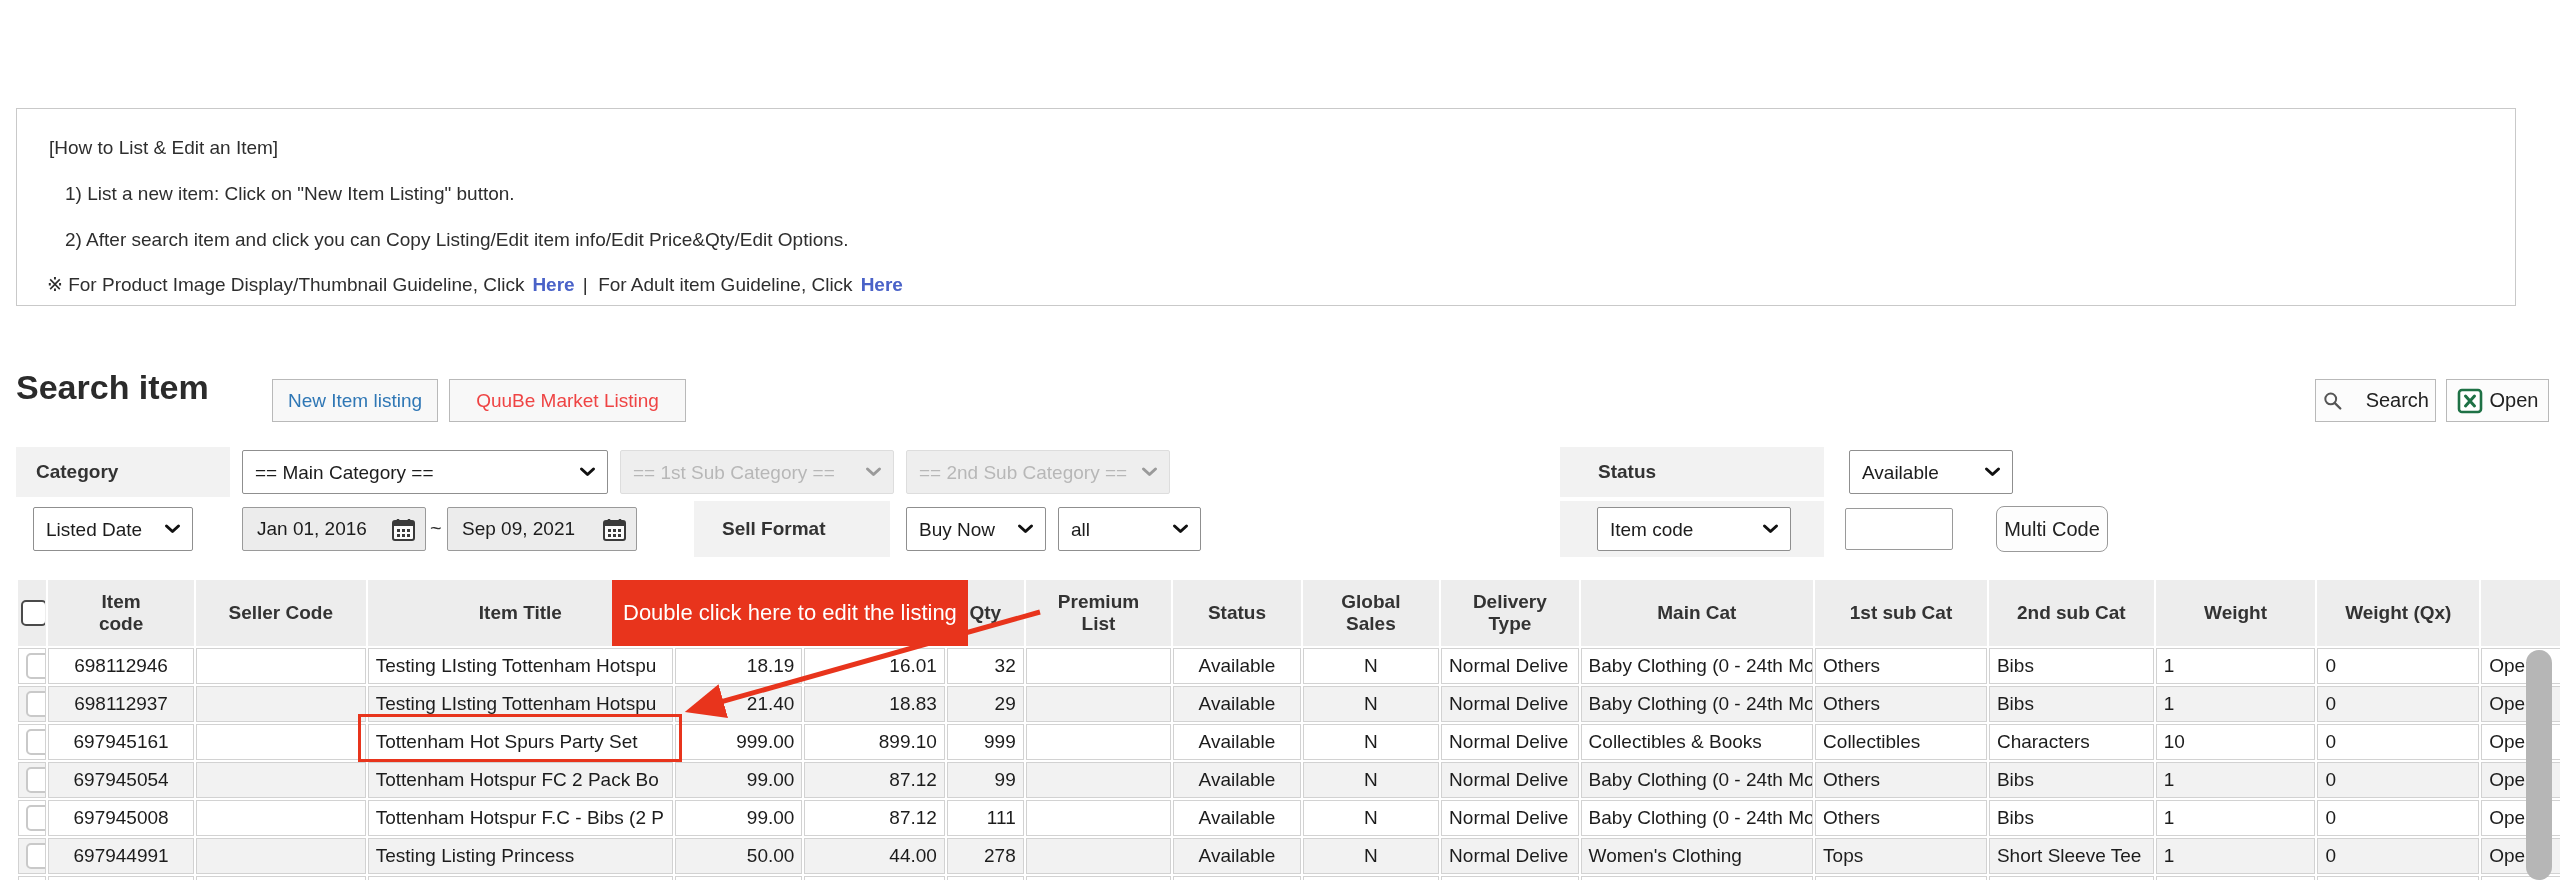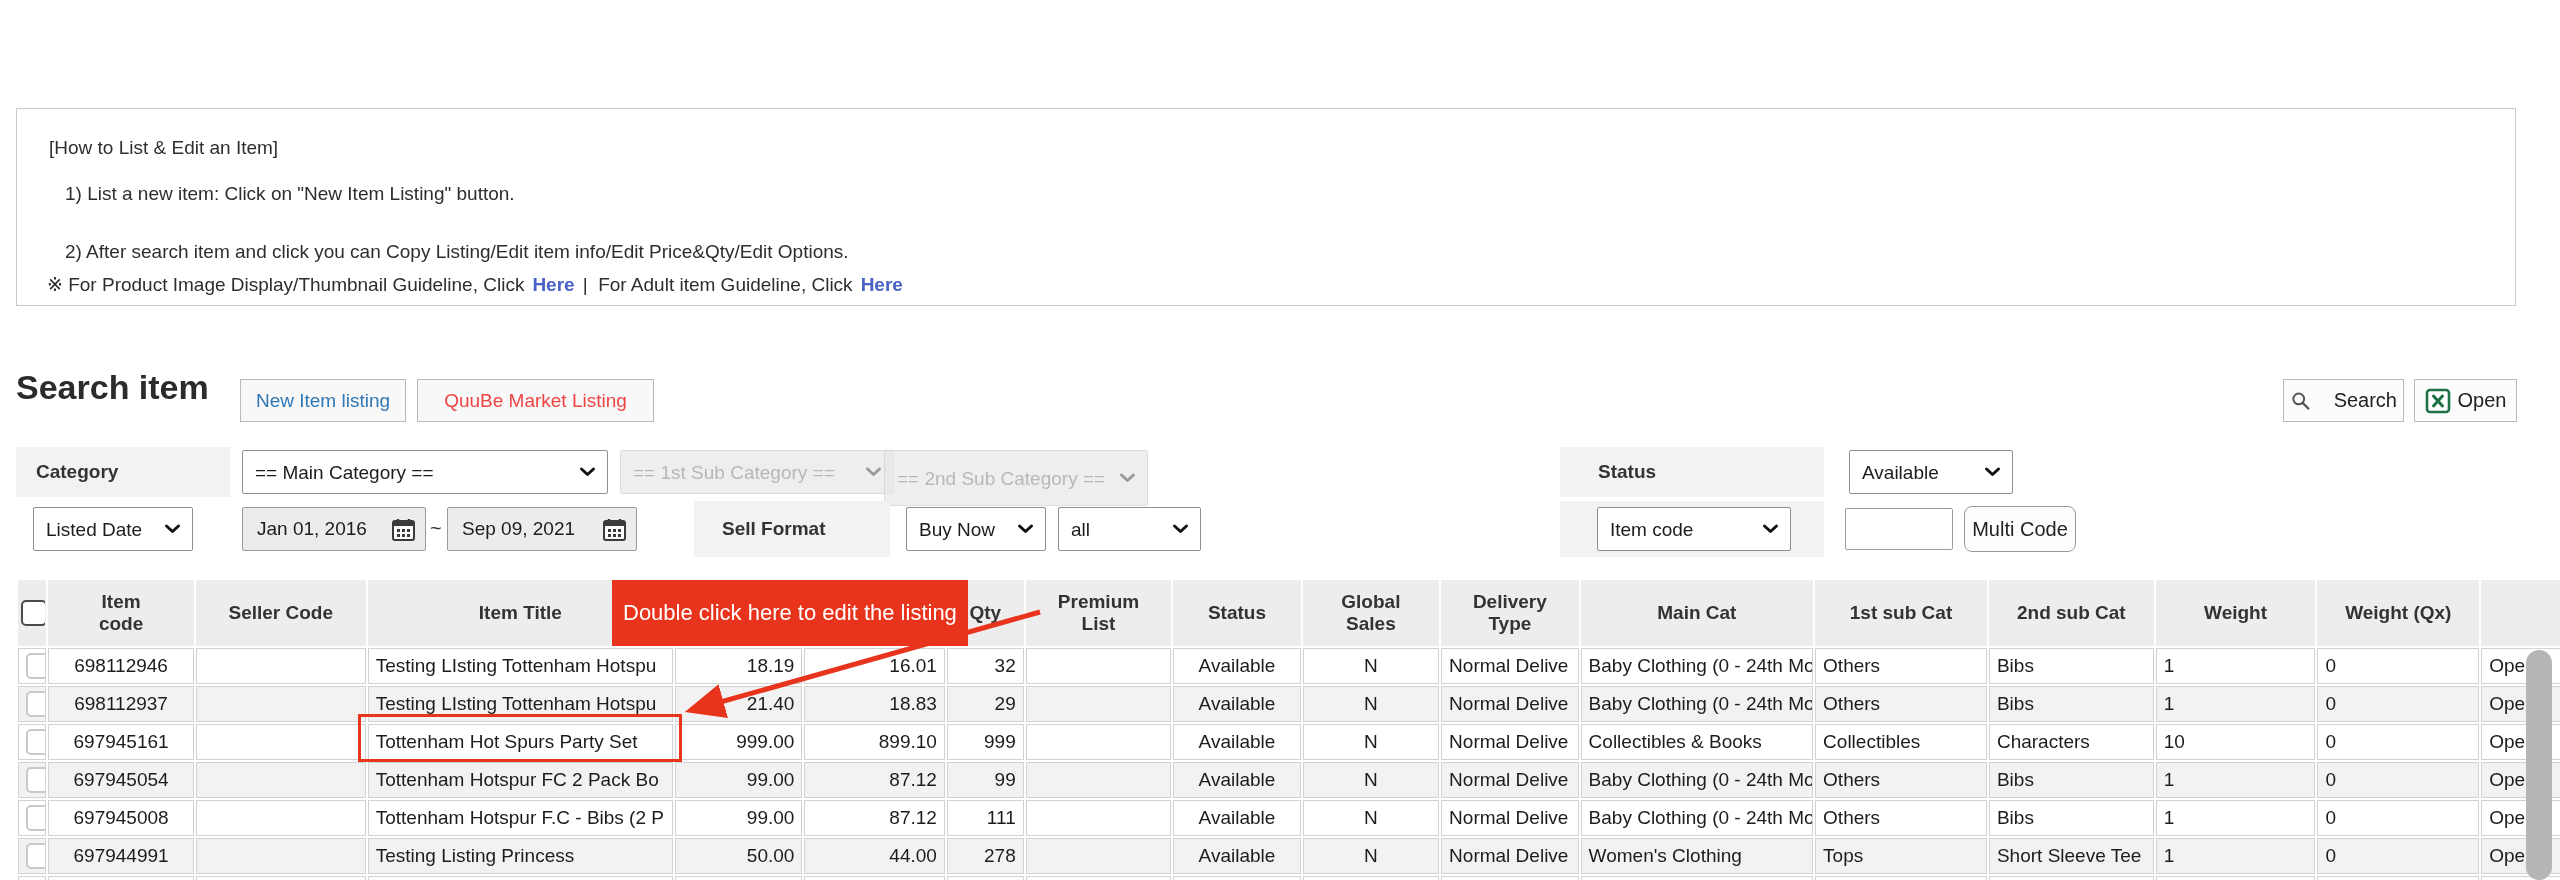--- a/index.html
+++ b/index.html
@@ -11,29 +11,29 @@
             display:flex; align-items:center; }
   #star-wrap { margin:0 16px 0 22px; display:flex; align-items:center; }
   #page-title { color:#fff; font-size:31px; font-weight:bold; letter-spacing:.2px; }
 
   
   #helpbox { position:absolute; left:16px; top:108px; width:2498px; height:196px;
              border:1px solid #c9c9c9; background:#fff; }
   .hline { position:absolute; font-size:19px; color:#2e2e2e; white-space:pre; }
   #hl1 { left:32px; top:28px; }
   #hl2 { left:48px; top:74px; }
-  #hl3 { left:48px; top:120px;margin-top:12px; }
+  #hl3 { left:48px; top:120px; }
   #hl4 { left:30px; top:164px; }
   .hlink { color:#4a62c8; font-weight:bold; cursor:pointer; margin:0 8px; }
 
   
   #search-heading { position:absolute; left:16px; top:368px; font-size:34px; font-weight:bold; color:#2b2b2b; }
   .btn { position:absolute; border:1px solid #b9b9b9; background:#f8f8f8; font-size:20px;
          display:flex; align-items:center; justify-content:center; cursor:pointer;
-         font-family:inherit; box-sizing:border-box; }
+         font-family:inherit; box-sizing:border-box;margin-left:32px; }
   #btn-new    { left:240px;  top:379px; width:166px; height:43px; color:#2f77b5; font-size:19px; }
   #btn-quube  { left:417px;  top:379px; width:237px; height:43px; color:#ef4444; font-size:19px; }
   #btn-search { left:2283px; top:379px; width:121px; height:43px; color:#222; gap:22px; background:#fcfcfc; }
   #btn-excel  { left:2414px; top:379px; width:103px; height:43px; color:#222; gap:7px; background:#fcfcfc; }
 
   
   .flabel { position:absolute; background:#f2f2f2; display:flex; align-items:center;
             font-size:19px; font-weight:bold; color:#333; box-sizing:border-box; }
   #f-cat-label        { left:16px;   top:447px; width:214px; height:50px; padding-left:20px; }
   #f-status-label     { left:1560px; top:447px; width:264px; height:50px; padding-left:38px; }
@@ -44,21 +44,21 @@
   .sel select { width:100%; height:100%; appearance:none; -webkit-appearance:none;
                 border:1px solid #8f8f8f; background:#fff; font-size:19px; font-family:inherit;
                 color:#1c1c1c; padding:0 36px 0 12px; border-radius:2px; box-sizing:border-box; }
   .sel svg { position:absolute; right:12px; top:50%; transform:translateY(-50%); pointer-events:none; }
   .sel svg polyline { stroke:#111; }
   .sel.disabled select { background:#e8e8e8; color:#9a9a9a; border-color:#cfcfcf; }
   .sel.disabled svg polyline { stroke:#9a9a9a; }
 
   #f-main     { left:242px;  top:450px; width:366px; height:44px; }
   #f-sub1     { left:620px;  top:450px; width:274px; height:44px; }
-  #f-sub2     { left:884px;  top:450px; width:264px; height:56px; }
+  #f-sub2     { left:906px;  top:450px; width:264px; height:44px; }
   #f-status   { left:1849px; top:450px; width:164px; height:44px; }
   #f-datetype { left:33px;   top:507px; width:160px; height:44px; }
   #f-buynow   { left:906px;  top:507px; width:140px; height:44px; }
   #f-all      { left:1058px; top:507px; width:143px; height:44px; }
   #f-codetype { left:1597px; top:507px; width:194px; height:44px; }
 
   .datebox { position:absolute; background:#ececec; border:1px solid #9a9a9a; display:flex;
              align-items:center; justify-content:space-between; box-sizing:border-box;
              font-size:19px; color:#1c1c1c; padding:0 9px 0 14px; cursor:pointer; border-radius:2px; }
   #f-date1 { left:242px; top:507px; width:184px; height:44px; }

